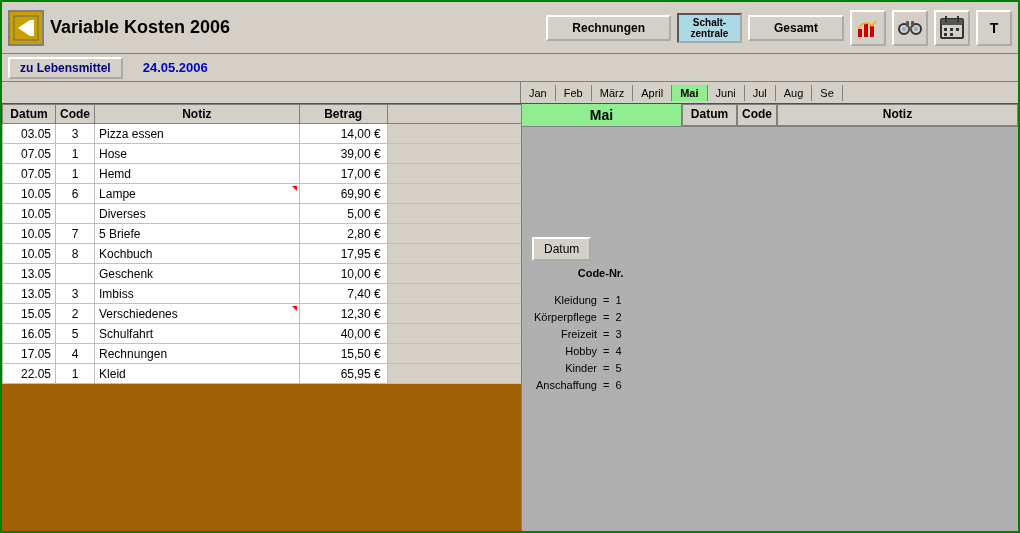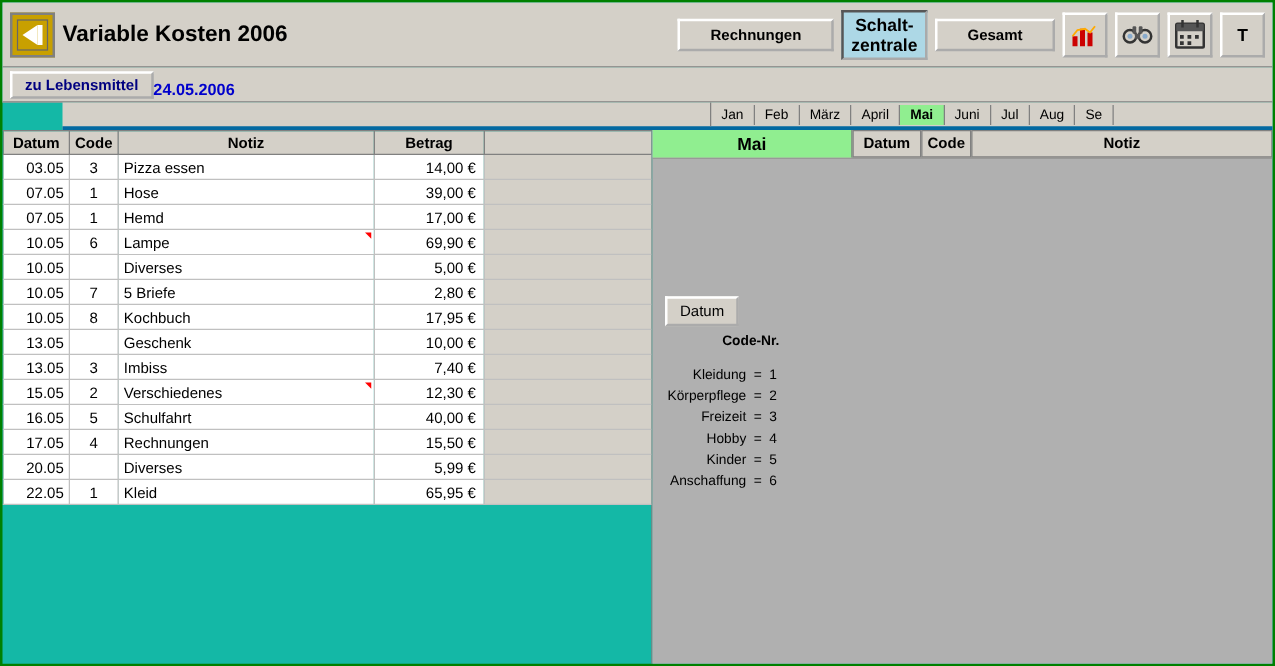--- a/index.html
+++ b/index.html
@@ -8,21 +8,21 @@
       font-size: 12px;
       background: #c0c0c0;
       width: 1020px;
       height: 533px;
       overflow: hidden;
     }
     .app-window {
       width: 1020px;
       height: 533px;
       border: 2px solid #008000;
-      background: #14b8a6;
+      background: #a16207;
       display: flex;
       flex-direction: column;
     }
     
     .toolbar {
       display: flex;
       align-items: center;
       background: #d4d0c8;
       padding: 4px 6px;
       border-bottom: 1px solid #808080;
@@ -73,26 +73,26 @@
       height: 36px;
       cursor: pointer;
       display: flex;
       align-items: center;
       justify-content: center;
       font-size: 18px;
     }
     
     .toolbar2 {
       display: flex;
-      align-items: flex-end;
+      align-items: center;
       background: #d4d0c8;
       padding: 2px 6px;
       border-bottom: 1px solid #808080;
       height: 28px;
-      gap: 0;
+      gap: 20px;
     }
     .nav-btn {
       background: #d4d0c8;
       border: 2px outset #ffffff;
       padding: 2px 10px;
       cursor: pointer;
       font-size: 12px;
       color: #000080;
       font-weight: bold;
     }
@@ -214,21 +214,21 @@
   <div class="toolbar">
     <div class="app-icon">
       <svg width="28" height="28" viewBox="0 0 28 28">
         <rect x="2" y="2" width="24" height="24" fill="#c8a000" stroke="#666" stroke-width="1"></rect>
         <polygon points="6,14 18,6 18,22" fill="white"></polygon>
         <rect x="18" y="6" width="4" height="16" fill="white"></rect>
       </svg>
     </div>
     <div class="app-title">Variable Kosten  2006</div>
     <button class="toolbar-btn">Rechnungen</button>
-    <button class="toolbar-btn-schalt" style="background:#add8e6; border:2px inset #aaa; padding:2px 6px; font-weight:bold; font-size:14px;">
+    <button class="toolbar-btn-schalt" style="background:#add8e6; border:2px inset #aaa; padding:2px 6px; font-weight:bold; font-size:10px;">
       <span style="white-space:pre-line;">Schalt-
 zentrale</span>
     </button>
     <button class="toolbar-btn">Gesamt</button>
     <div class="toolbar-icon-btn">
       <svg width="24" height="22" viewBox="0 0 24 22">
         <rect x="2" y="12" width="4" height="8" fill="#cc0000"></rect>
         <rect x="8" y="6" width="4" height="14" fill="#cc0000"></rect>
         <rect x="14" y="9" width="4" height="11" fill="#cc0000"></rect>
         <polyline points="2,12 6,7 12,6 16,9 20,4" fill="none" stroke="#ffaa00" stroke-width="1.5"></polyline>
@@ -259,21 +259,21 @@
       </svg>
     </div>
     <div class="toolbar-icon-btn" style="font-size:14px; font-weight:bold;">T</div>
   </div>
 
   <div class="toolbar2">
     <button class="nav-btn">zu Lebensmittel</button>
     <span class="date-label">24.05.2006</span>
   </div>
 
-  <div style="display:flex; background:#d4d0c8; border-bottom:3px solid #0369a1; height:22px; align-items:center;margin-left:48px;">
+  <div style="display:flex; background:#d4d0c8; border-bottom:1px solid #0369a1; height:22px; align-items:center;">
     <div style="flex: 0 0 519px; border-right:1px solid #808080; height:100%;"></div>
     <div style="display:flex; flex:1; align-items:center; height:100%;">
       <span class="month-tab">Jan</span>
       <span class="month-tab">Feb</span>
       <span class="month-tab">März</span>
       <span class="month-tab">April</span>
       <span class="month-tab active">Mai</span>
       <span class="month-tab">Juni</span>
       <span class="month-tab">Jul</span>
       <span class="month-tab">Aug</span>
@@ -373,27 +373,20 @@
               <td style="width: 140px; background: rgb(212, 208, 200);"></td>
             </tr>
             <tr>
               <td class="datum">17.05</td>
               <td class="code">4</td>
               <td class="notiz">Rechnungen</td>
               <td class="betrag">15,50 €</td>
               <td style="width: 140px; background: rgb(212, 208, 200);"></td>
             </tr>
             <tr>
-              <td class="datum">20.05</td>
-              <td class="code"></td>
-              <td class="notiz">Diverses</td>
-              <td class="betrag">5,99 €</td>
-              <td style="width: 140px; background: rgb(212, 208, 200);"></td>
-            </tr>
-            <tr>
               <td class="datum">22.05</td>
               <td class="code">1</td>
               <td class="notiz">Kleid</td>
               <td class="betrag">65,95 €</td>
               <td style="width: 140px; background: rgb(212, 208, 200);"></td>
             </tr>
           </tbody>
       </table>
     </div>
 

